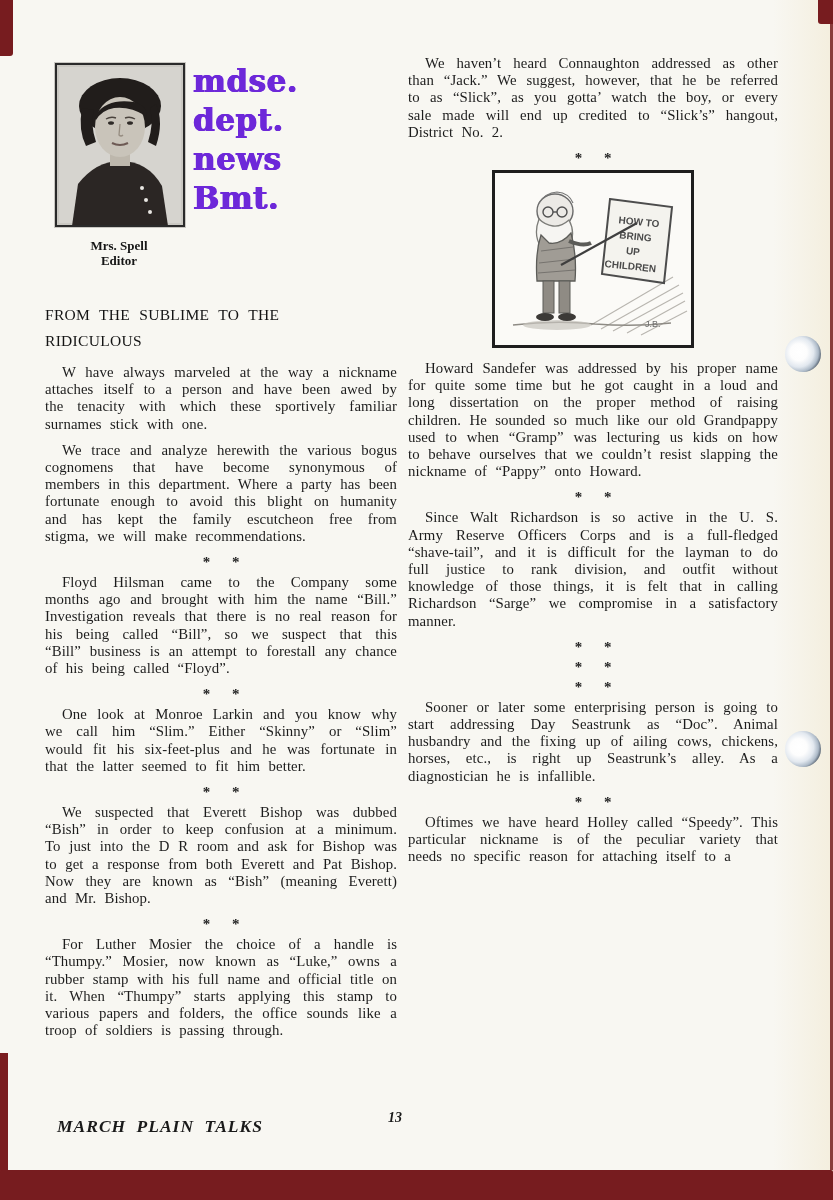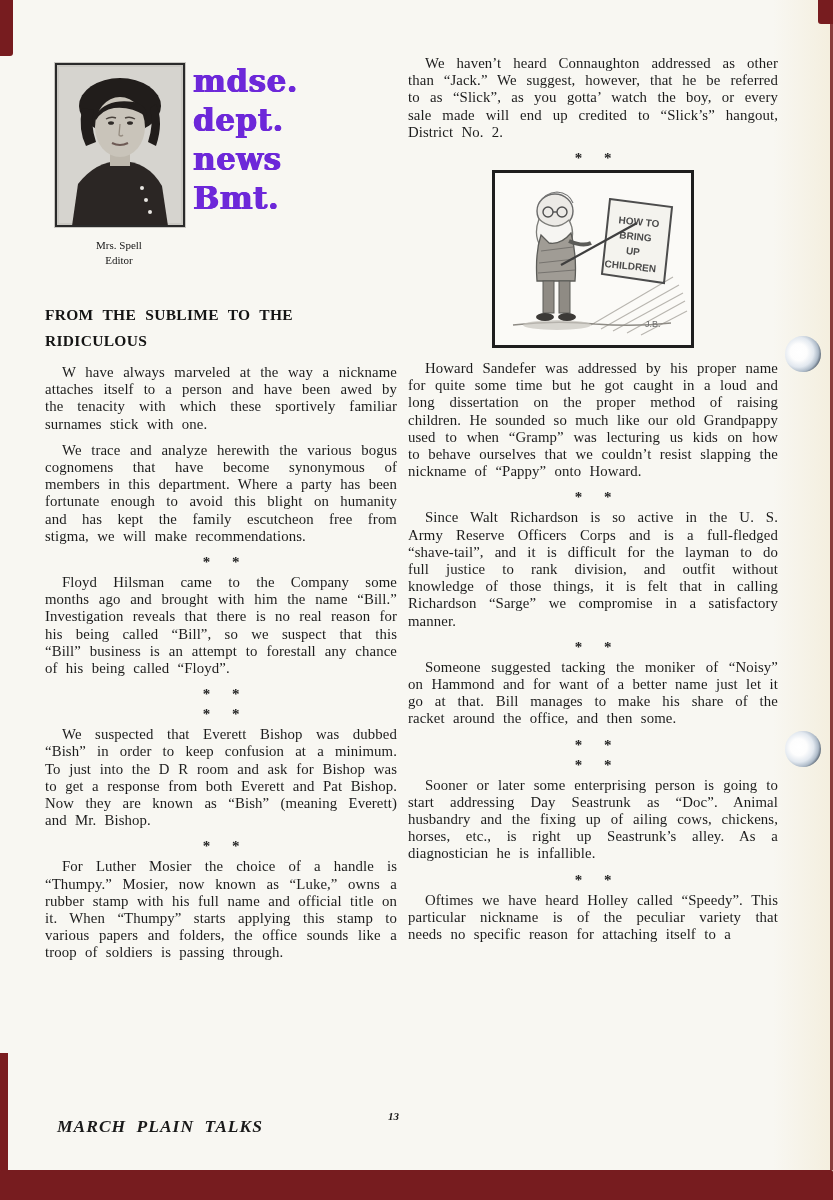--- a/index.html
+++ b/index.html
@@ -35,52 +35,52 @@
   
   .masthead{position:relative;height:228px;margin-top:60px;}
   .photo-frame{
     position:absolute;left:10px;top:3px;width:128px;height:162px;
     border:1px solid #2a2a2a;background:#d6d4cf;
     box-shadow:0 0 0 1px #c9c7c2;
   }
   .photo-frame svg{display:block;width:100%;height:100%;}
   .photo-caption{
     position:absolute;left:0;top:178px;width:148px;
-    text-align:center;font-weight:normal;
-    font-size:11px;line-height:15px;color:#161616;
+    text-align:center;font-weight:bold;
+    font-size:13px;line-height:15px;color:#161616;
   }
   .mast-title{
     position:absolute;left:148px;top:2px;
     font-family:"DejaVu Serif", serif;
     font-weight:bold;font-size:31px;line-height:39px;
     letter-spacing:0.5px;color:#6d28d9;
     text-shadow:0.7px 0 0 currentColor, -0.4px 0 0 currentColor;
   }
   
   .heading{
-    font-weight:bold;font-size:15.5px;line-height:26px;
+    font-weight:normal;font-size:15.5px;line-height:26px;
     letter-spacing:0.3px;word-spacing:5px;color:#141414;
     margin:14px 0 0 0;
   }
   .heading.second{margin:0 0 10px 0;}
   
   .cartoon{
     width:196px;height:172px;margin:6px auto 12px auto;
     border:3px solid #1e1e1e;background:#fbfaf7;
   }
   .cartoon svg{display:block;width:100%;height:100%;}
   
   .footer-journal{
     position:absolute;left:57px;top:1108px;
     font-weight:bold;font-style:italic;
     font-size:17.5px;letter-spacing:1px;word-spacing:5px;color:#1a1a1a;margin-top:8px;
   }
   .footer-page{
     position:absolute;left:388px;top:1110px;
-    font-weight:bold;font-style:italic;font-size:11px;color:#1a1a1a;
+    font-weight:bold;font-style:italic;font-size:14px;color:#1a1a1a;
   }
   
   .mark{position:absolute;background:#771c1f;}
   .mark-tl{left:0;top:0;width:13px;height:56px;border-radius:0 0 3px 0;}
   .mark-tr{right:0;top:0;width:15px;height:24px;border-radius:0 0 0 3px;}
   .mark-right{right:0;top:24px;width:3px;height:1146px;opacity:0.85;}
   .mark-bl{left:0;top:1053px;width:8px;height:147px;background:#7a1d20;}
   .mark-bottom{left:0;top:1170px;width:833px;height:30px;border-radius:3px 2px 0 0;}
   .binder-hole{
     position:absolute;width:36px;height:36px;border-radius:50%;
@@ -141,20 +141,21 @@
   </div>
 
   <div class="heading">FROM THE SUBLIME TO THE</div>
   <div class="heading second">RIDICULOUS</div>
 
   <p class="body">W have always marveled at the way a nickname attaches itself to a person and have been awed by the tenacity with which these sportively familiar surnames stick with one.</p>
   <p class="body">We trace and analyze herewith the various bogus cognomens that have become synonymous of members in this department. Where a party has been fortunate enough to avoid this blight on humanity and has kept the family escutcheon free from stigma, we will make recommendations.</p>
   <div class="sep">* *</div>
   <p class="body">Floyd Hilsman came to the Company some months ago and brought with him the name “Bill.” Investigation reveals that there is no real reason for his being called “Bill”, so we suspect that this “Bill” business is an attempt to forestall any chance of his being called “Floyd”.</p>
   <div class="sep">* *</div>
+  <p class="body">One look at Monroe Larkin and you know why we call him “Slim.” Either “Skinny” or “Slim” would fit his six-feet-plus and he was fortunate in that the latter seemed to fit him better.</p>
   <div class="sep">* *</div>
   <p class="body">We suspected that Everett Bishop was dubbed “Bish” in order to keep confusion at a minimum. To just into the D R room and ask for Bishop was to get a response from both Everett and Pat Bishop. Now they are known as “Bish” (meaning Everett) and Mr. Bishop.</p>
   <div class="sep">* *</div>
   <p class="body">For Luther Mosier the choice of a handle is “Thumpy.” Mosier, now known as “Luke,” owns a rubber stamp with his full name and official title on it. When “Thumpy” starts applying this stamp to various papers and folders, the office sounds like a troop of soldiers is passing through.</p>
 </div>
 
 <div class="col col-right">
   <p class="body">We haven’t heard Connaughton addressed as other than “Jack.” We suggest, however, that he be referred to as “Slick”, as you gotta’ watch the boy, or every sale made will end up credited to “Slick’s” hangout, District No. 2.</p>
   <div class="sep">* *</div>
 
@@ -203,21 +204,20 @@
       <ellipse cx="50" cy="144" rx="9" ry="4" fill="#3c3a37"></ellipse>
       <ellipse cx="72" cy="144" rx="9" ry="4" fill="#3c3a37"></ellipse>
       <text x="150" y="154" font-family="Liberation Sans, sans-serif" font-size="9" fill="#6b6b6b">J.B.</text>
     </svg>
   </div>
 
   <p class="body">Howard Sandefer was addressed by his proper name for quite some time but he got caught in a loud and long dissertation on the proper method of raising children. He sounded so much like our old Grandpappy used to when “Gramp” was lecturing us kids on how to behave ourselves that we couldn’t resist slapping the nickname of “Pappy” onto Howard.</p>
   <div class="sep">* *</div>
   <p class="body">Since Walt Richardson is so active in the U. S. Army Reserve Officers Corps and is a full-fledged “shave-tail”, and it is difficult for the layman to do full justice to rank division, and outfit without knowledge of those things, it is felt that in calling Richardson “Sarge” we compromise in a satisfactory manner.</p>
   <div class="sep">* *</div>
-  <p class="body">Someone suggested tacking the moniker of “Noisy” on Hammond and for want of a better name just let it go at that. Bill manages to make his share of the racket around the office, and then some.</p>
   <div class="sep">* *</div>
   <div class="sep">* *</div>
   <p class="body">Sooner or later some enterprising person is going to start addressing Day Seastrunk as “Doc”. Animal husbandry and the fixing up of ailing cows, chickens, horses, etc., is right up Seastrunk’s alley. As a diagnostician he is infallible.</p>
   <div class="sep">* *</div>
   <p class="body">Oftimes we have heard Holley called “Speedy”. This particular nickname is of the peculiar variety that needs no specific reason for attaching itself to a</p>
 </div>
 
 <div class="footer-journal">MARCH PLAIN TALKS</div>
 <div class="footer-page">13</div>
 

